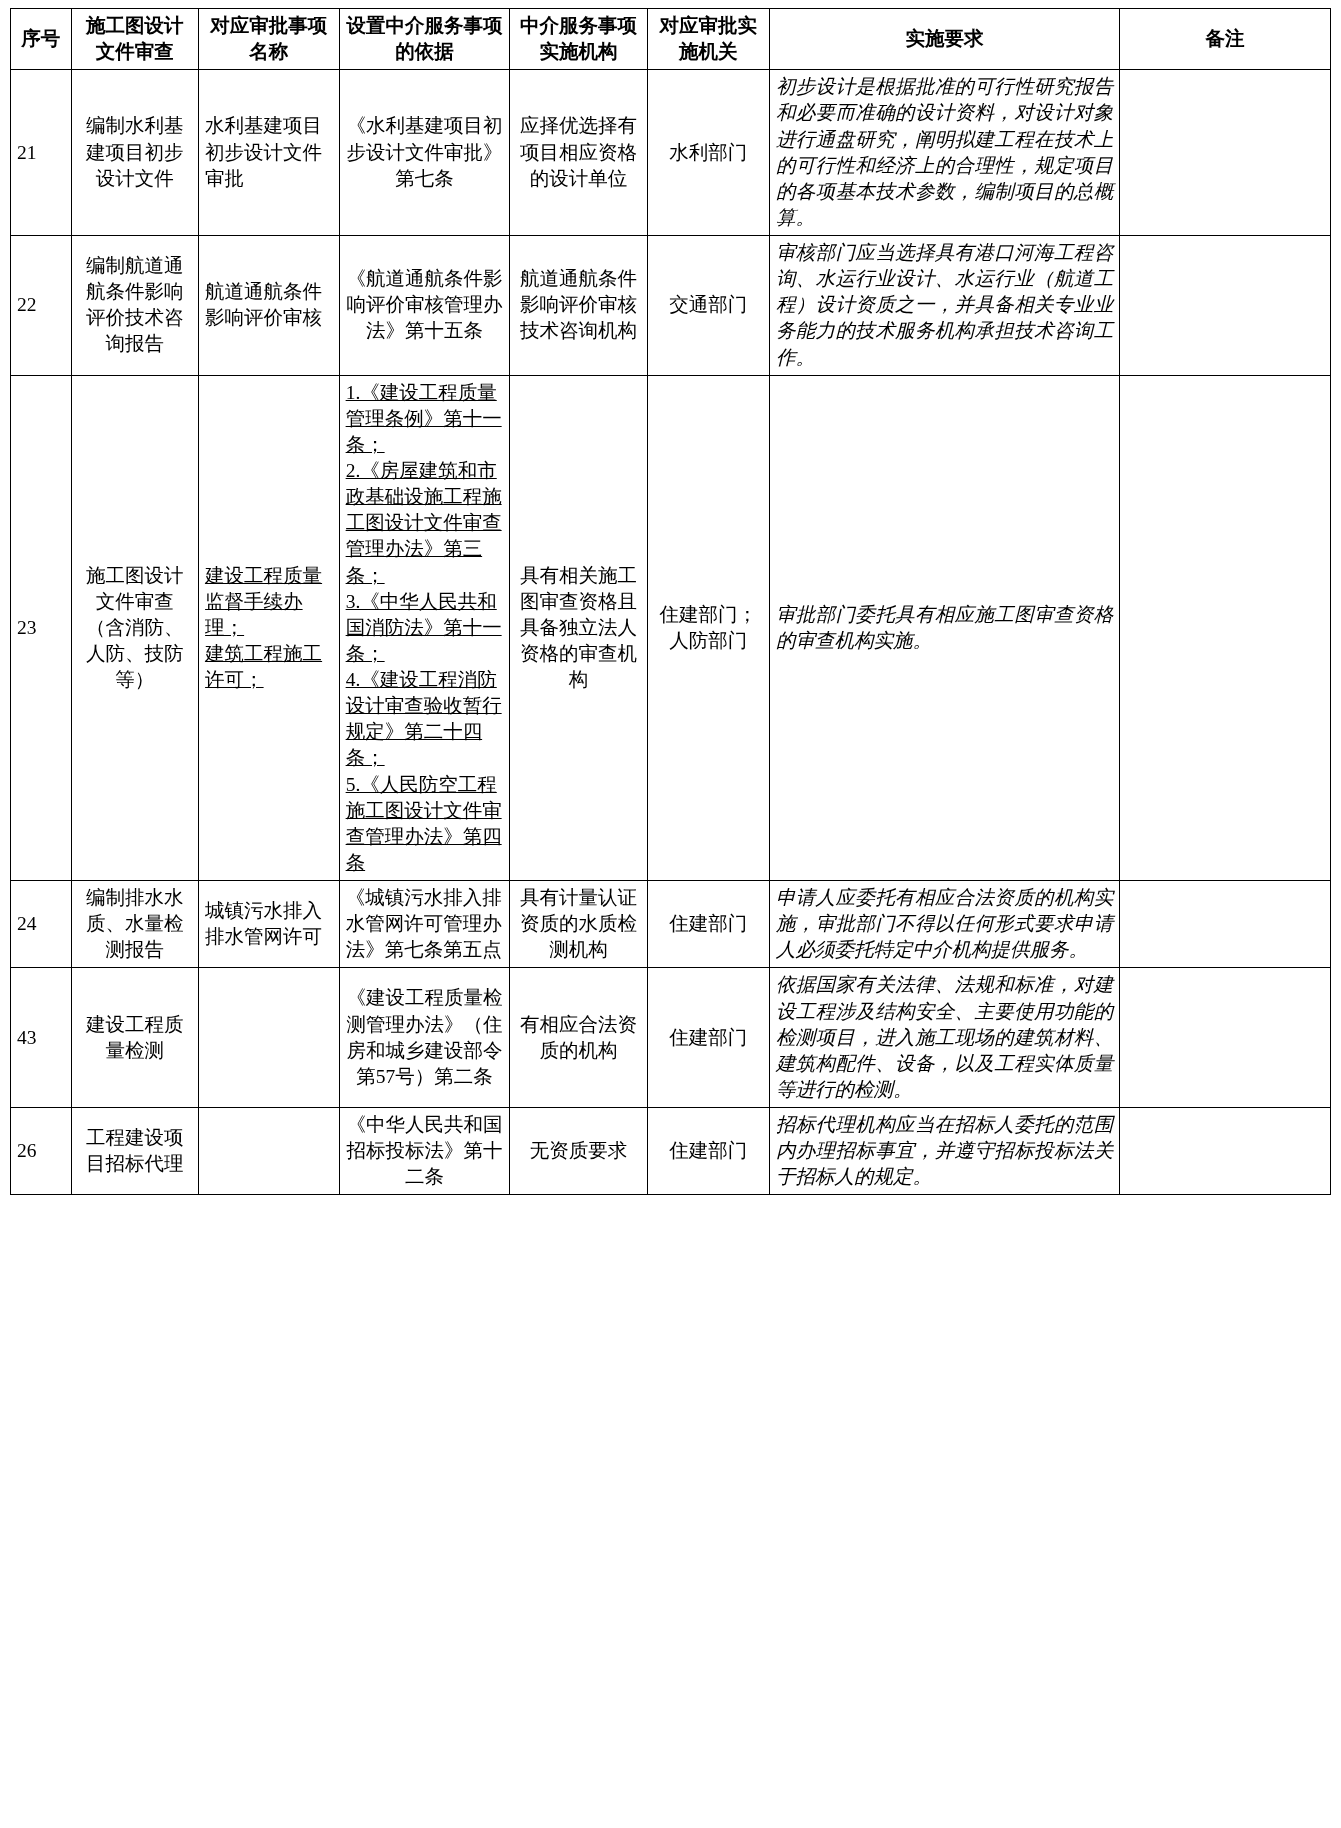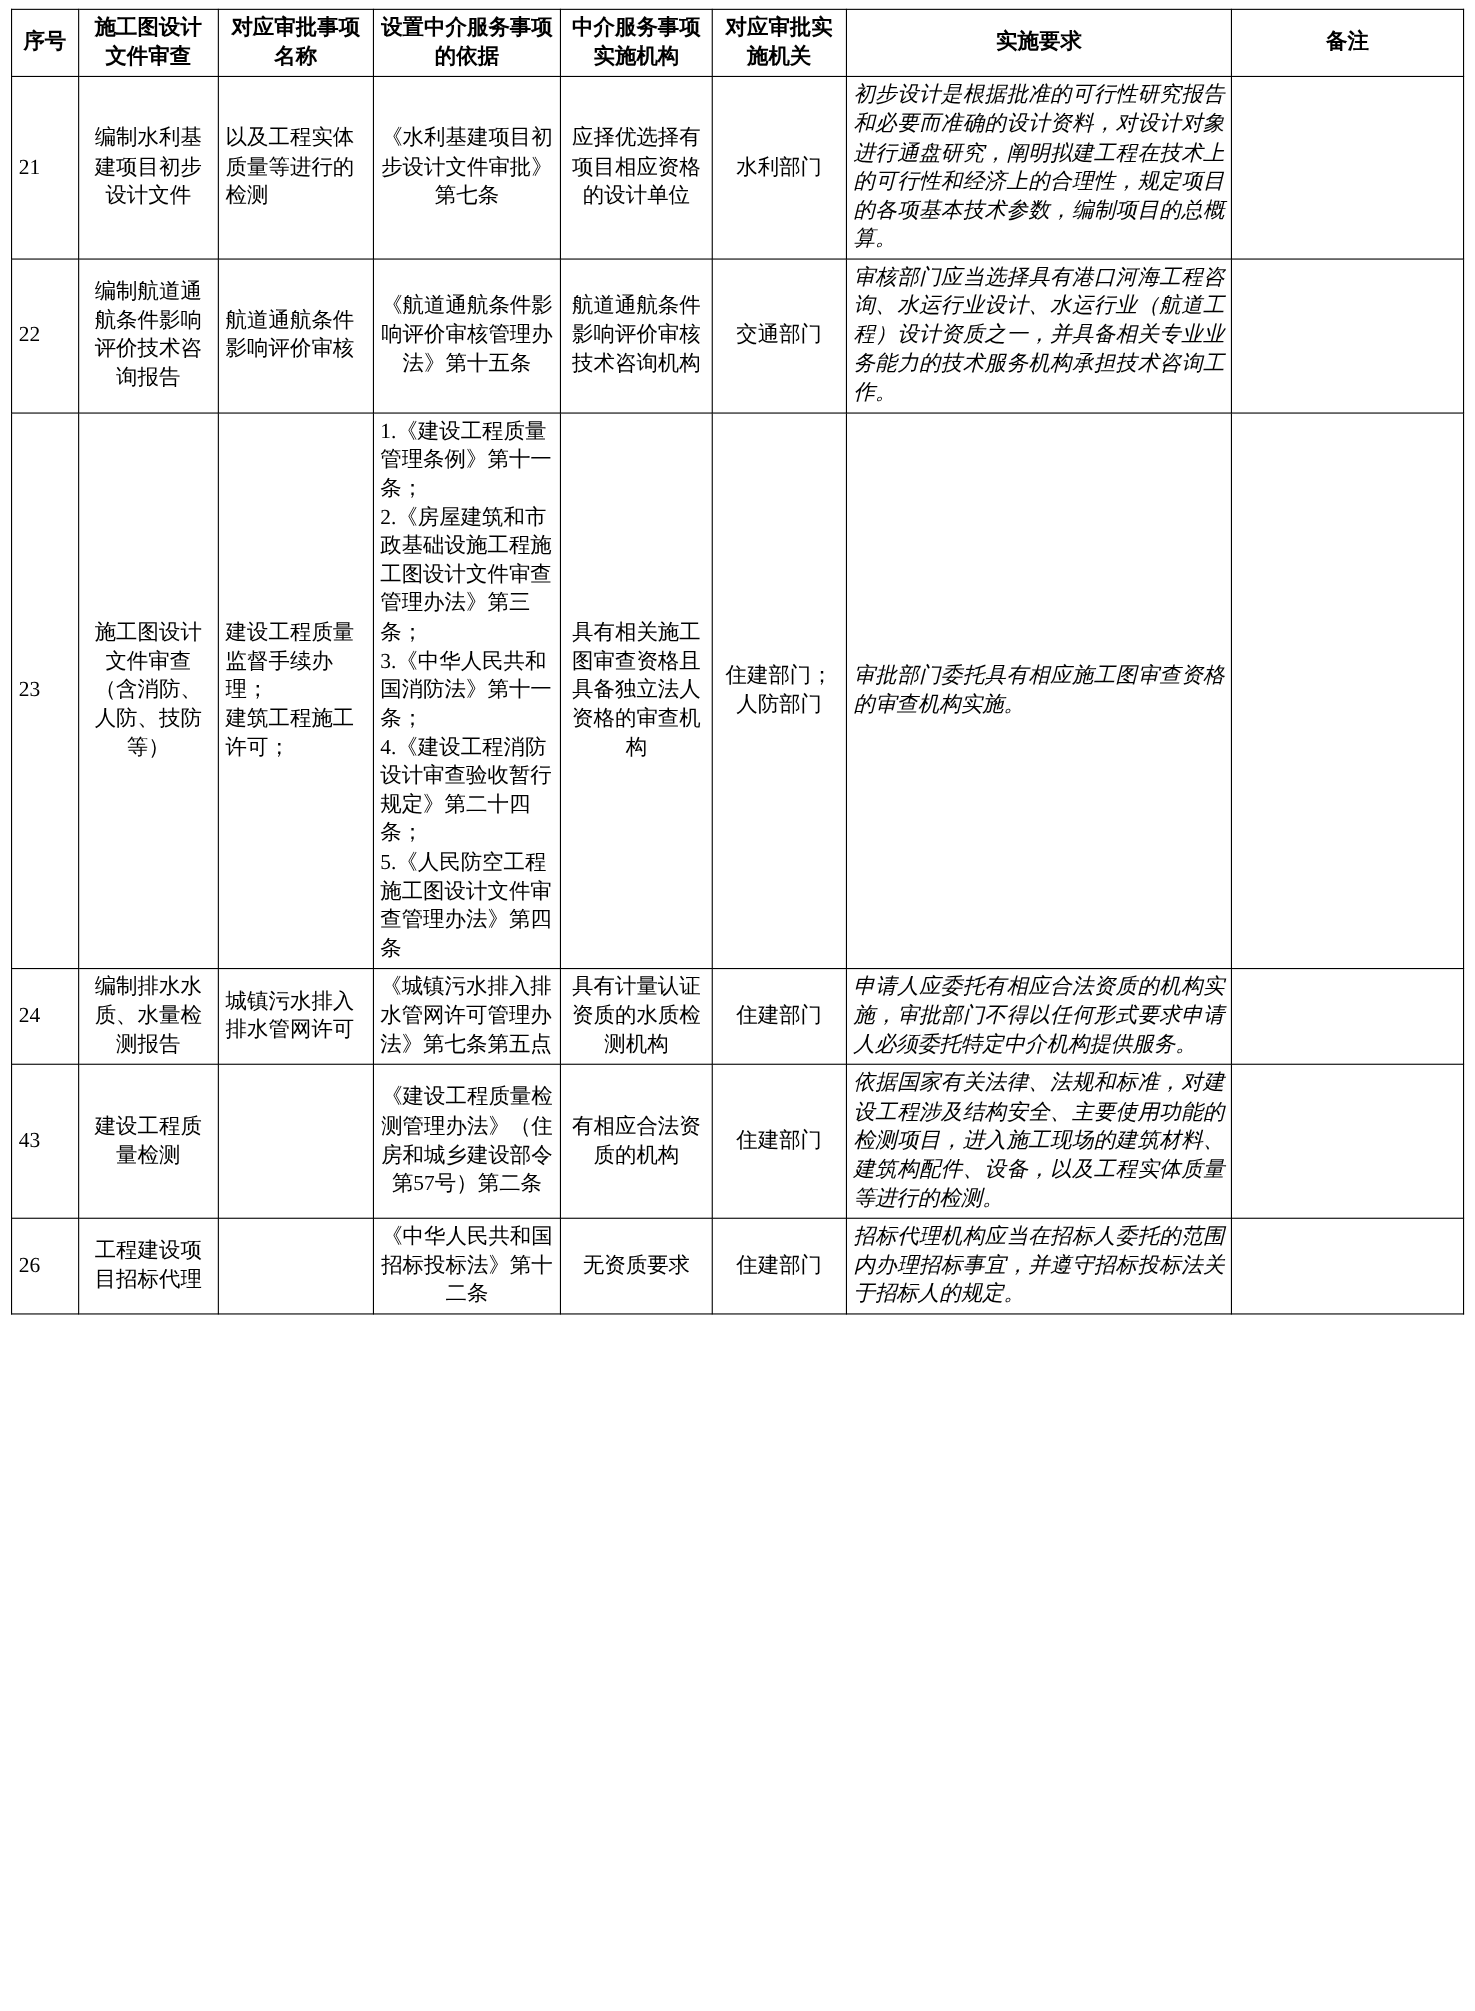--- a/index.html
+++ b/index.html
@@ -58,20 +58,21 @@
   }
   td.just {
     text-align: justify;
     text-justify: inter-ideograph;
     font-style: italic;
   }
   td.note { }
   .cellblock {
     display: block;
     white-space: pre-wrap;
+    text-decoration: underline;
   }
   .hdr-no { font-size: 20px; }
 </style>
 </head>
 <body>
 
 <div class="page">
   <table class="grid">
     <colgroup>
       <col class="c-no">
@@ -92,21 +93,21 @@
         <th>中介服务事项实施机构</th>
         <th>对应审批实施机关</th>
         <th>实施要求</th>
         <th>备注</th>
       </tr>
     </thead>
     <tbody>
       <tr>
         <td class="num">21</td>
         <td class="ctr">编制水利基建项目初步设计文件</td>
-        <td>以及工程实体质量等进行的检测</td>
+        <td>水利基建项目初步设计文件审批</td>
         <td class="ctr">《水利基建项目初步设计文件审批》第七条</td>
         <td class="ctr">应择优选择有项目相应资格的设计单位</td>
         <td class="ctr">水利部门</td>
         <td class="just">初步设计是根据批准的可行性研究报告和必要而准确的设计资料，对设计对象进行通盘研究，阐明拟建工程在技术上的可行性和经济上的合理性，规定项目的各项基本技术参数，编制项目的总概算。</td>
         <td class="note"></td>
       </tr>
       <tr>
         <td class="num">22</td>
         <td class="ctr">编制航道通航条件影响评价技术咨询报告</td>
         <td>航道通航条件影响评价审核</td>

